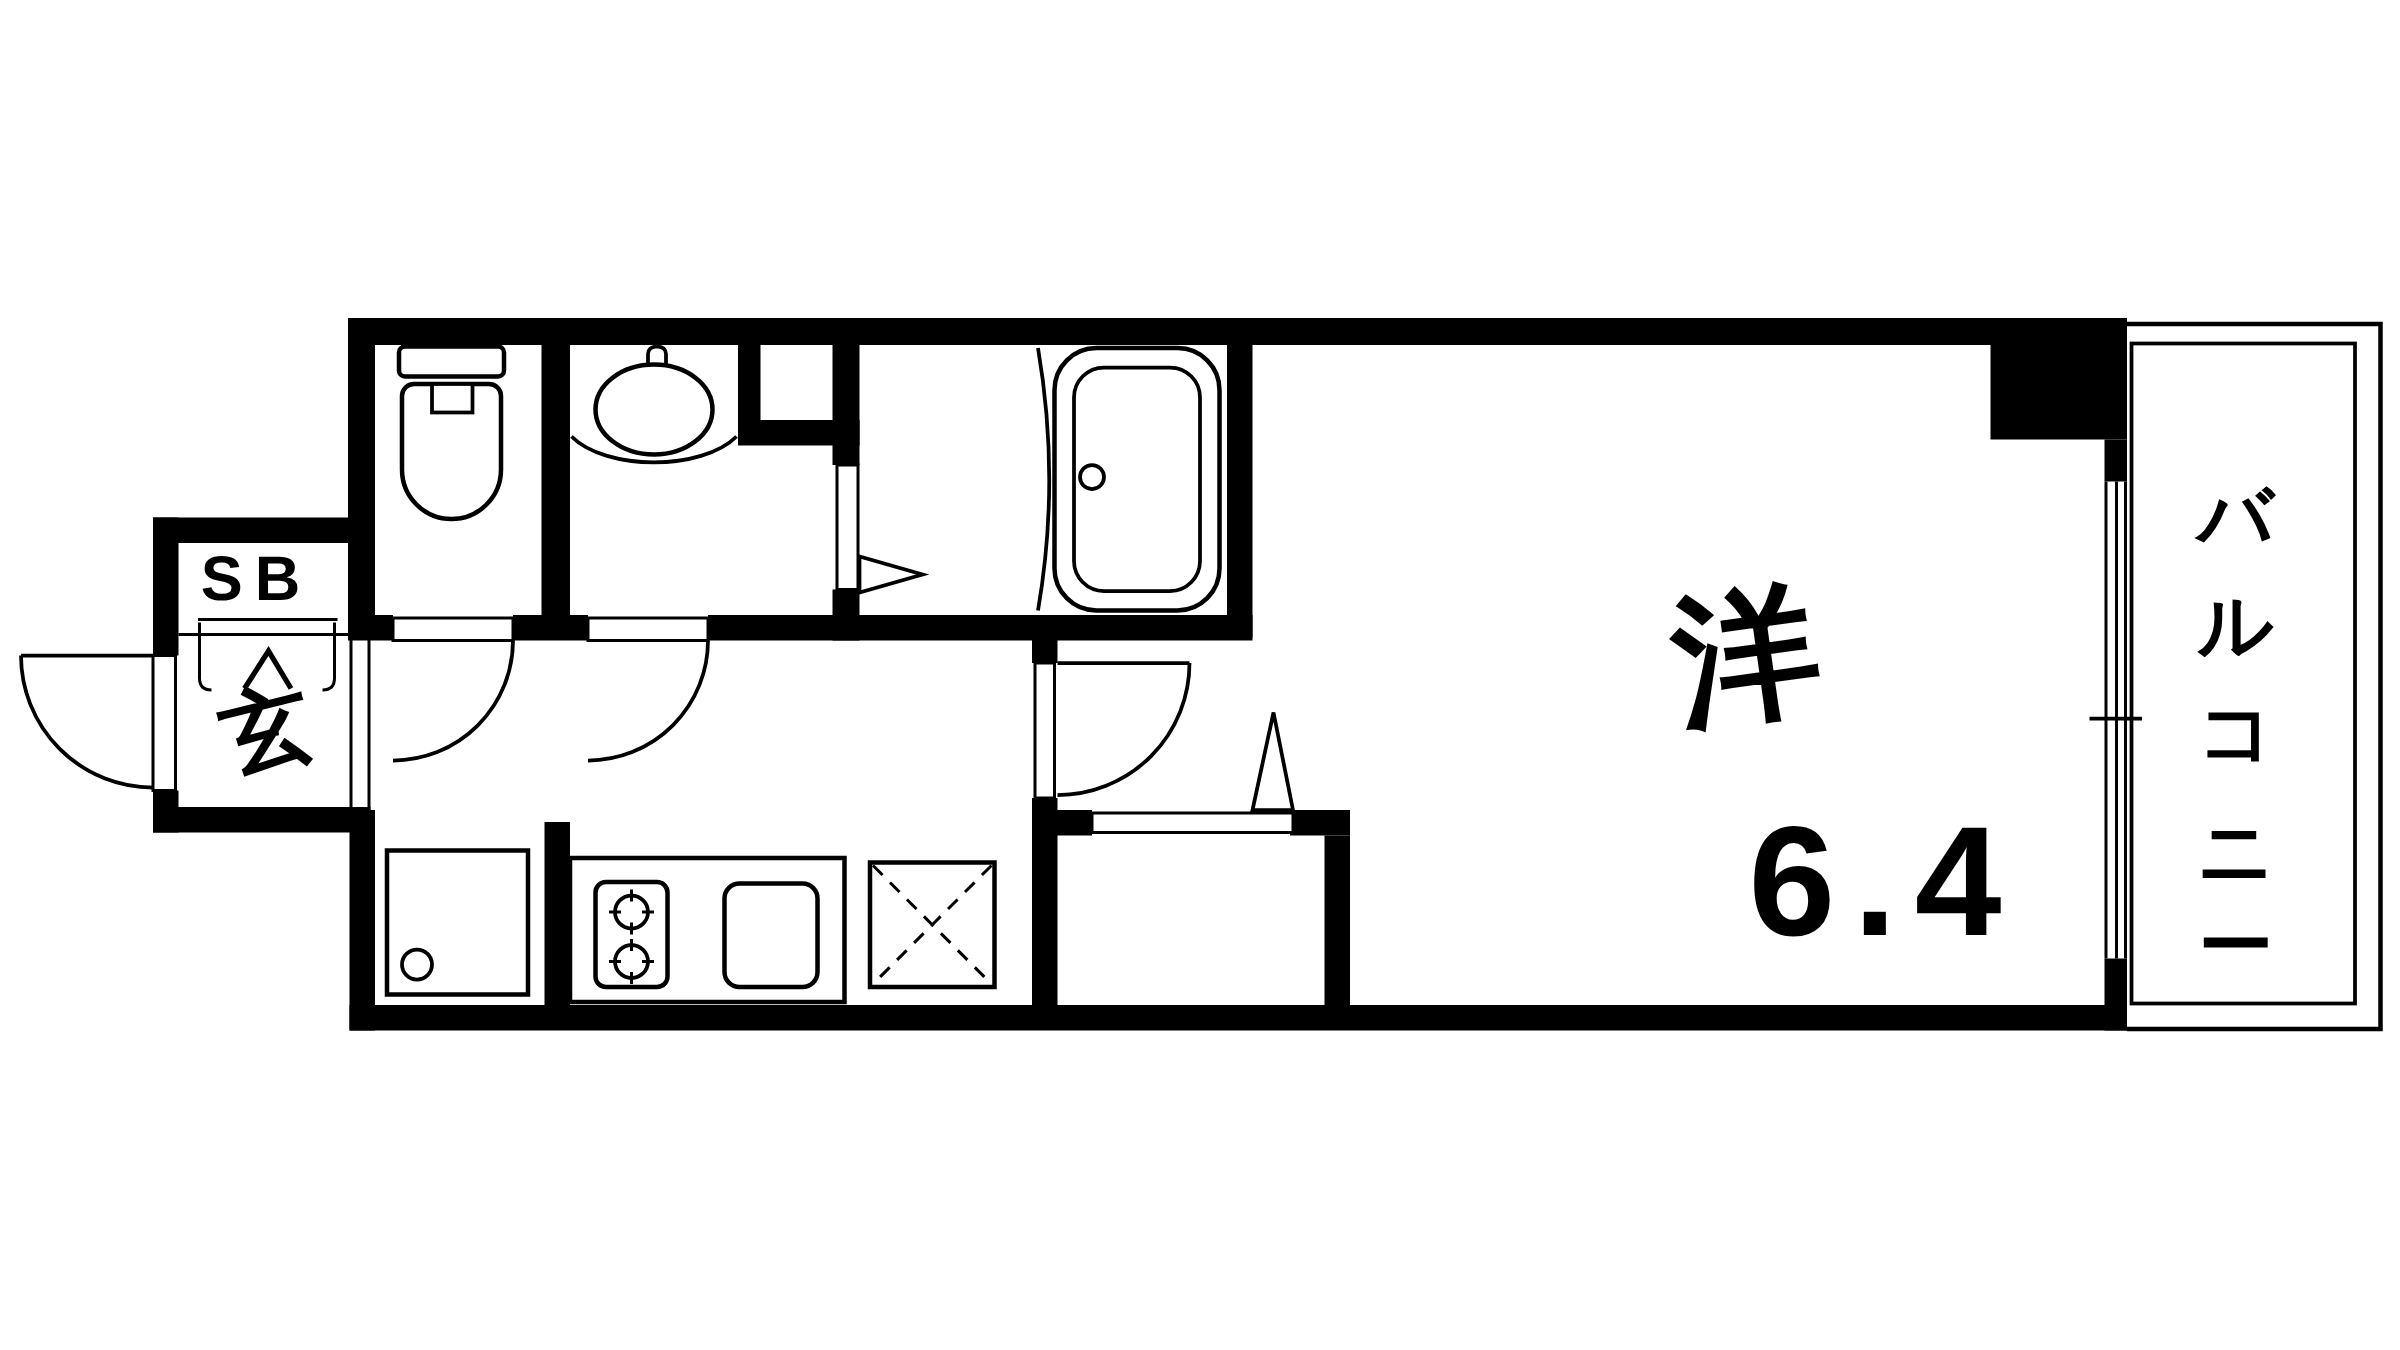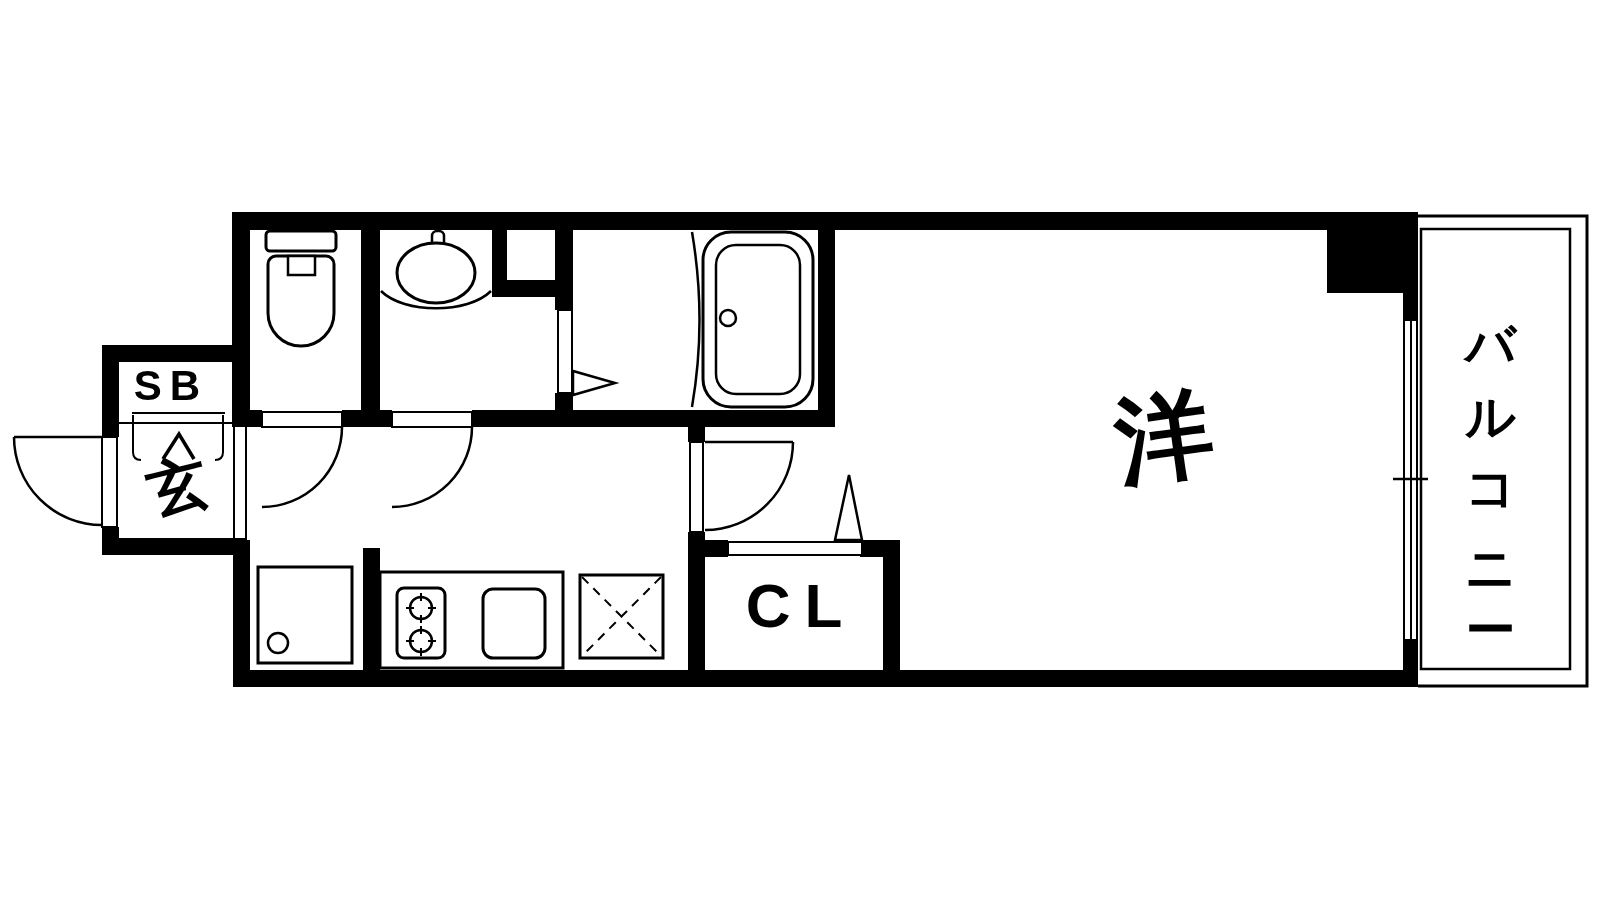--- a/index.html
+++ b/index.html
@@ -147,17 +147,17 @@
 
       <rect x="483" y="589" width="62" height="69" rx="10" stroke-width="3"></rect>
 
       <rect x="580" y="575" width="83" height="83" stroke-width="3" fill="none"></rect>
       <path stroke-width="2" fill="none" stroke-dasharray="9 7" d="M582,577 L661,656 M661,577 L582,656"></path>
     </g>
   </svg>
 
   <div class="label label-sb">SB</div>
   <div class="label label-genkan">玄</div>
-  <div class="label label-cl">CL</div>
   <div class="label label-yo">洋</div>
+  <div class="label label-size">6.4</div>
   <div class="label label-balcony">バルコニー</div>
 
 </div>
 
 </body></html>

